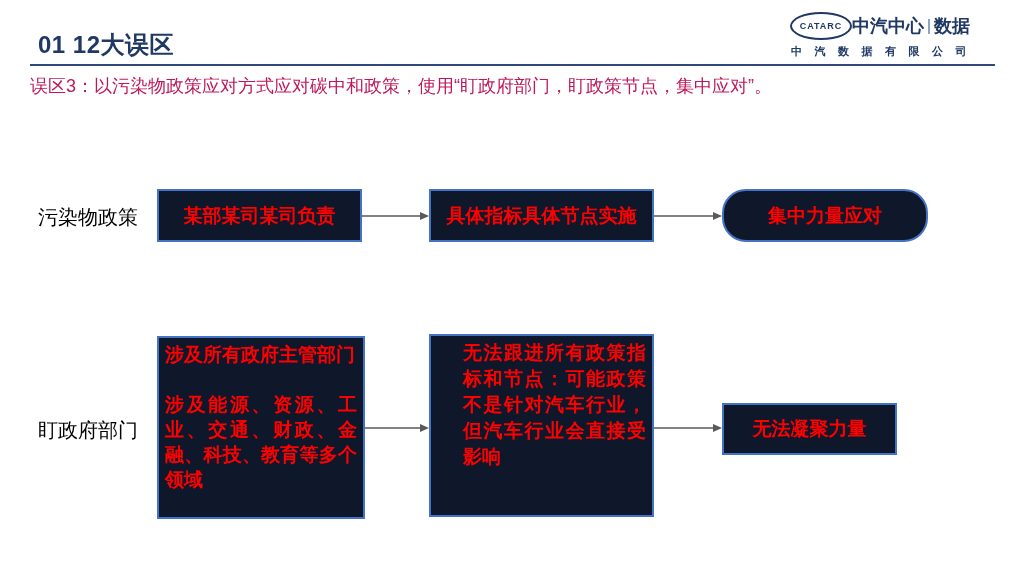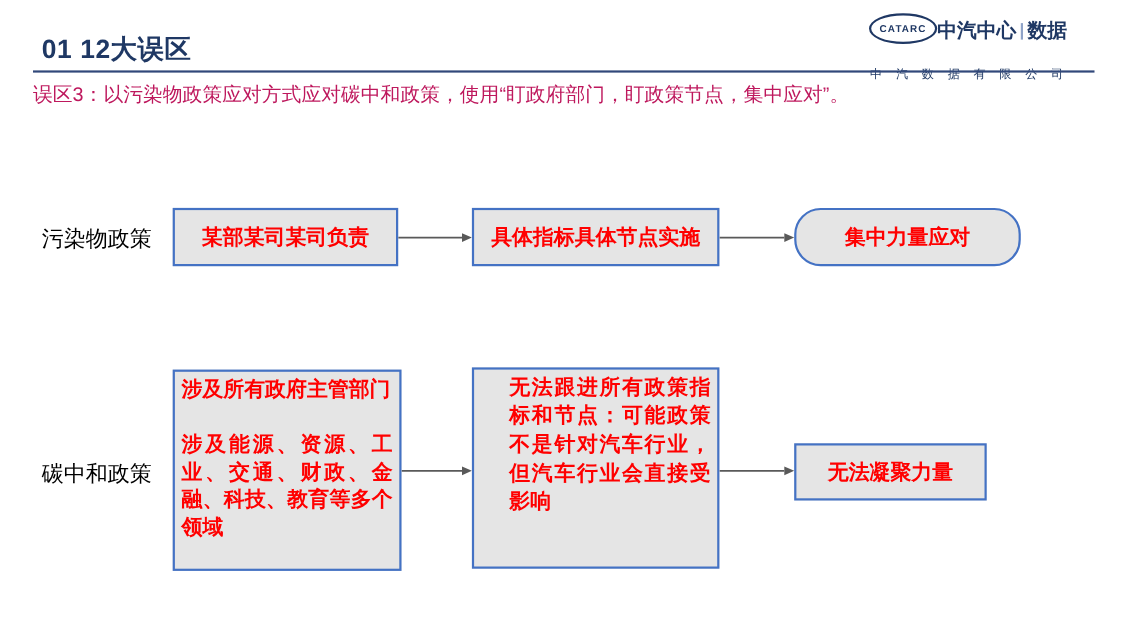--- a/index.html
+++ b/index.html
@@ -14,36 +14,36 @@
   }
   .header-rule{
     position:absolute;left:30px;top:64px;width:965px;height:2px;background:#31487A;
   }
   .slide-subtitle{
     position:absolute;left:30px;top:74px;width:965px;
     font-size:18px;font-weight:400;color:#be185d;line-height:24px;
   }
   
   .logo{position:absolute;top:12px;right:44px;width:190px;color:#1F3864;}
-  .logo-top{display:flex;align-items:flex-end;}
+  .logo-top{display:flex;align-items:center;}
   .logo-oval{
     width:58px;height:24px;border:2.5px solid #1F3864;border-radius:50%;
     display:flex;align-items:center;justify-content:center;
     font-size:9px;font-weight:700;letter-spacing:1px;flex:none;
   }
   .logo-brand{display:flex;align-items:center;margin-left:0;font-size:18px;font-weight:700;white-space:nowrap;}
   .logo-bar{display:inline-block;width:2px;height:15px;background:#8FA3C8;margin:0 4px;}
   .logo-company{
-    margin-top:20px;padding-left:1px;font-size:11px;font-weight:400;
+    margin-top:4px;padding-left:1px;font-size:11px;font-weight:700;
     letter-spacing:12.5px;white-space:nowrap;
   }
   
   .row-label{position:absolute;font-size:20px;color:#000;white-space:nowrap;}
   .fbox{
-    position:absolute;box-sizing:border-box;background:#e5e5e5;
+    position:absolute;box-sizing:border-box;background:#0f172a;
     border:2px solid #4472C4;color:#FF0000;
   }
   .fbox.center{
     display:flex;align-items:center;justify-content:center;
     text-align:center;font-weight:700;font-size:19px;
   }
   .fbox.toptext{
     padding:4px 6px;font-size:19px;line-height:25px;
     text-align:justify;text-justify:inter-ideograph;
   }
@@ -91,21 +91,21 @@
 
   <div class="flow-arrow" style="left:654px;top:210px;">
     <svg width="68" height="12" viewBox="0 0 68 12">
         <line x1="0" y1="6" x2="59" y2="6" stroke="#595959" stroke-width="1.5"></line>
         <polygon points="59,2 68,6 59,10" fill="#595959"></polygon>
       </svg>
   </div>
 
   <div class="fbox center" style="left:722px;top:189px;width:206px;height:53px;border-radius:24px;">集中力量应对</div>
 
-  <div class="row-label" style="left:38px;top:417px;">碳中和政策</div>
+  <div class="row-label" style="left:38px;top:417px;">盯政府部门</div>
 
   <div class="fbox toptext light" style="left:157px;top:336px;width:208px;height:183px;">
     <div class="para1">涉及所有政府主管部门</div>
     <div class="para2">涉及能源、资源、工业、交通、财政、金融、科技、教育等多个领域</div>
   </div>
 
   <div class="flow-arrow" style="left:365px;top:422px;">
     <svg width="64" height="12" viewBox="0 0 64 12">
         <line x1="0" y1="6" x2="55" y2="6" stroke="#595959" stroke-width="1.5"></line>
         <polygon points="55,2 64,6 55,10" fill="#595959"></polygon>

